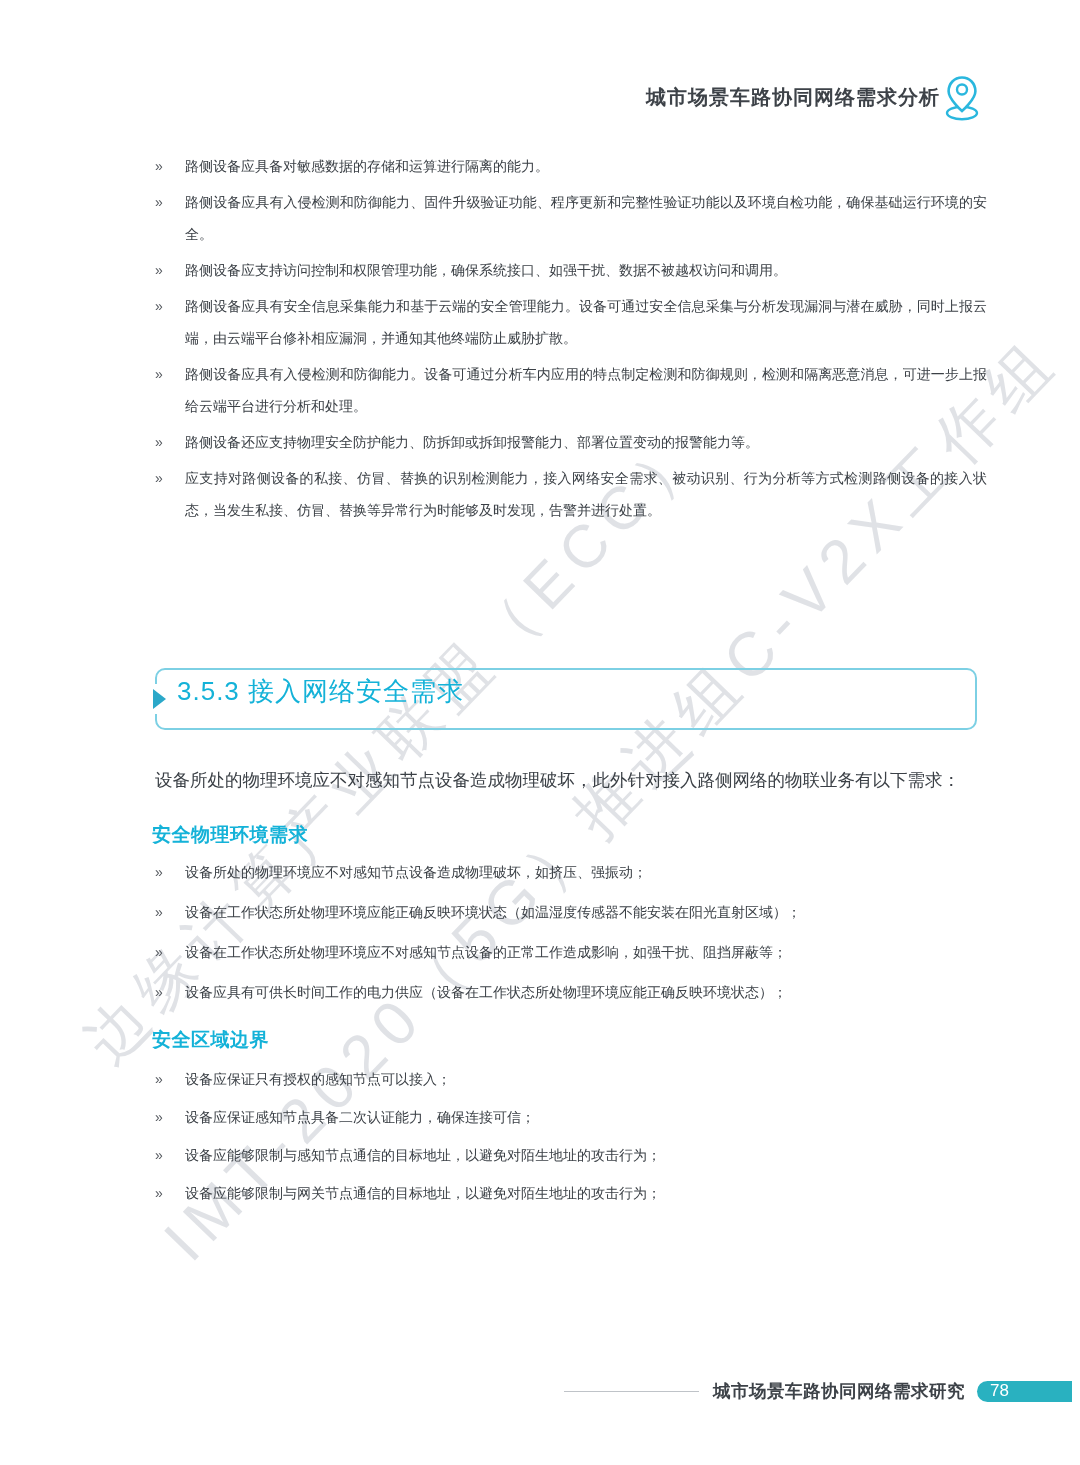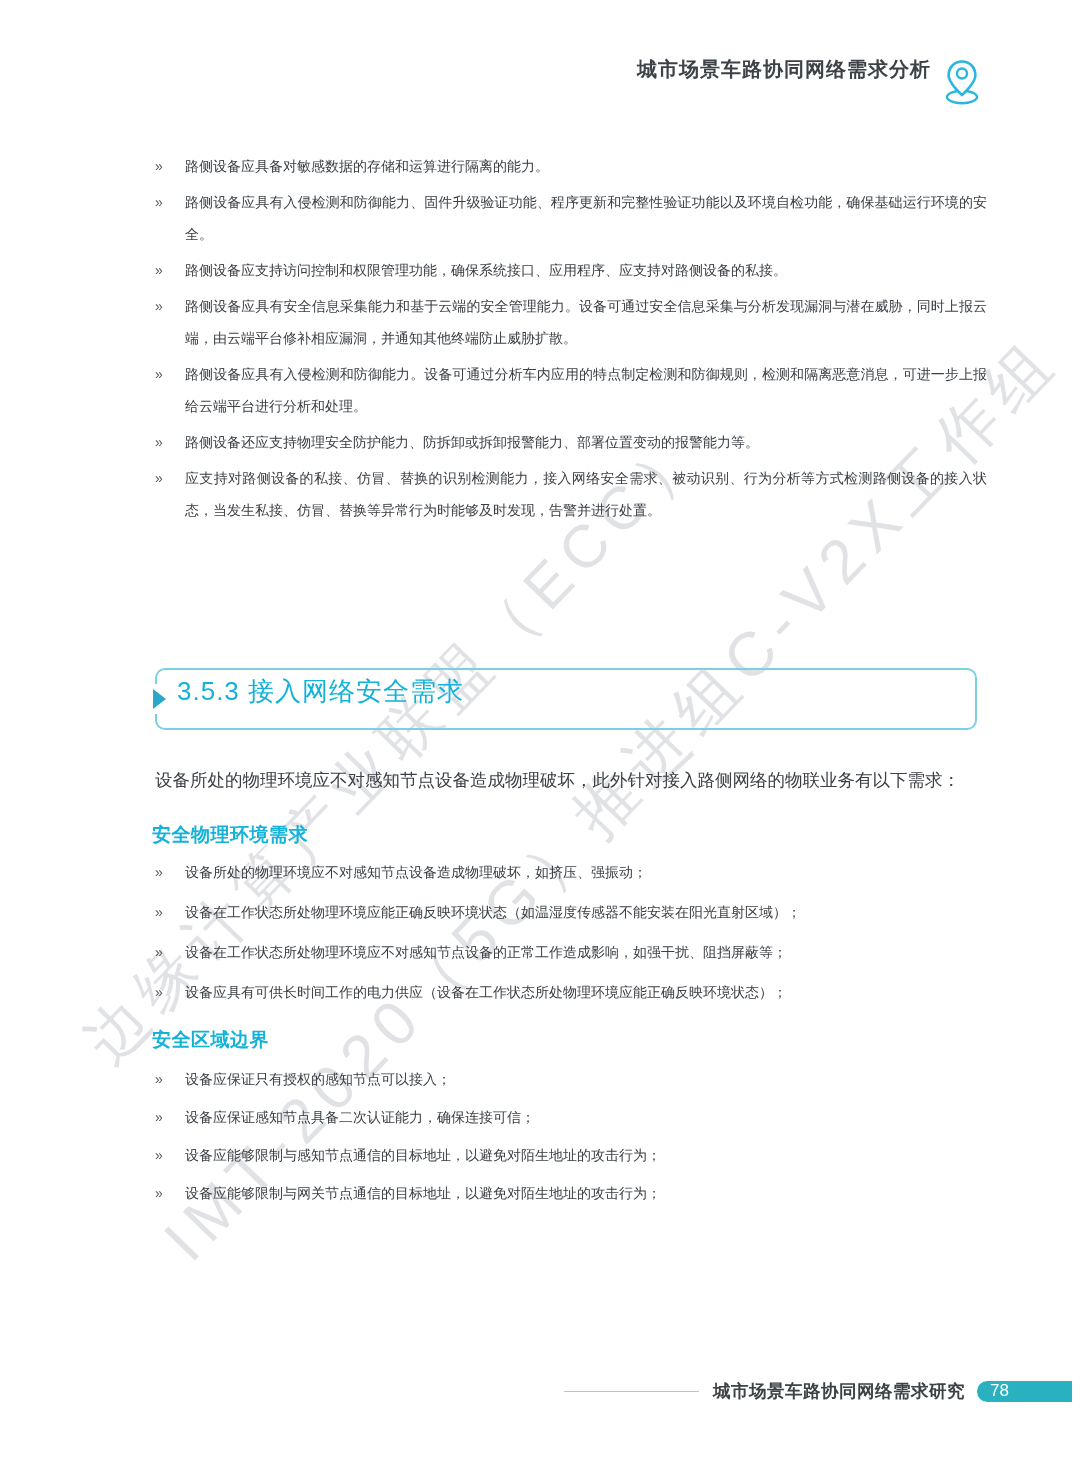--- a/index.html
+++ b/index.html
@@ -35,22 +35,22 @@
     pointer-events:none;
     user-select:none;
     line-height:1.15;
     z-index:1;
   }
   .wm1{left:72px;top:1028px;font-size:60px;letter-spacing:10px;}
   .wm2{left:150px;top:1225px;font-size:62px;letter-spacing:10px;}
 
   
   .header{
-    position:absolute;top:56px;left:0;right:96px;height:50px;
-    display:flex;justify-content:flex-end;align-items:flex-start;gap:9px;
+    position:absolute;top:72px;left:0;right:96px;height:50px;
+    display:flex;justify-content:flex-end;align-items:center;
     z-index:2;
   }
   .header-title{font-size:20px;font-weight:700;color:#3d4248;letter-spacing:1px;}
   .pin-icon{display:block;}
 
   
   .bullets{
     position:absolute;left:155px;width:832px;
     margin:0;padding:0;list-style:none;z-index:2;
   }
@@ -130,21 +130,21 @@
     <li>
         <span class="marker">»</span>
         <span class="li-text">路侧设备应具备对敏感数据的存储和运算进行隔离的能力。</span>
       </li>
     <li>
         <span class="marker">»</span>
         <span class="li-text">路侧设备应具有入侵检测和防御能力、固件升级验证功能、程序更新和完整性验证功能以及环境自检功能，确保基础运行环境的安全。</span>
       </li>
     <li>
         <span class="marker">»</span>
-        <span class="li-text">路侧设备应支持访问控制和权限管理功能，确保系统接口、应用程序、应支持对路侧设备的私接。</span>
+        <span class="li-text">路侧设备应支持访问控制和权限管理功能，确保系统接口、如强干扰、数据不被越权访问和调用。</span>
       </li>
     <li>
         <span class="marker">»</span>
         <span class="li-text">路侧设备应具有安全信息采集能力和基于云端的安全管理能力。设备可通过安全信息采集与分析发现漏洞与潜在威胁，同时上报云端，由云端平台修补相应漏洞，并通知其他终端防止威胁扩散。</span>
       </li>
     <li>
         <span class="marker">»</span>
         <span class="li-text">路侧设备应具有入侵检测和防御能力。设备可通过分析车内应用的特点制定检测和防御规则，检测和隔离恶意消息，可进一步上报给云端平台进行分析和处理。</span>
       </li>
     <li>

